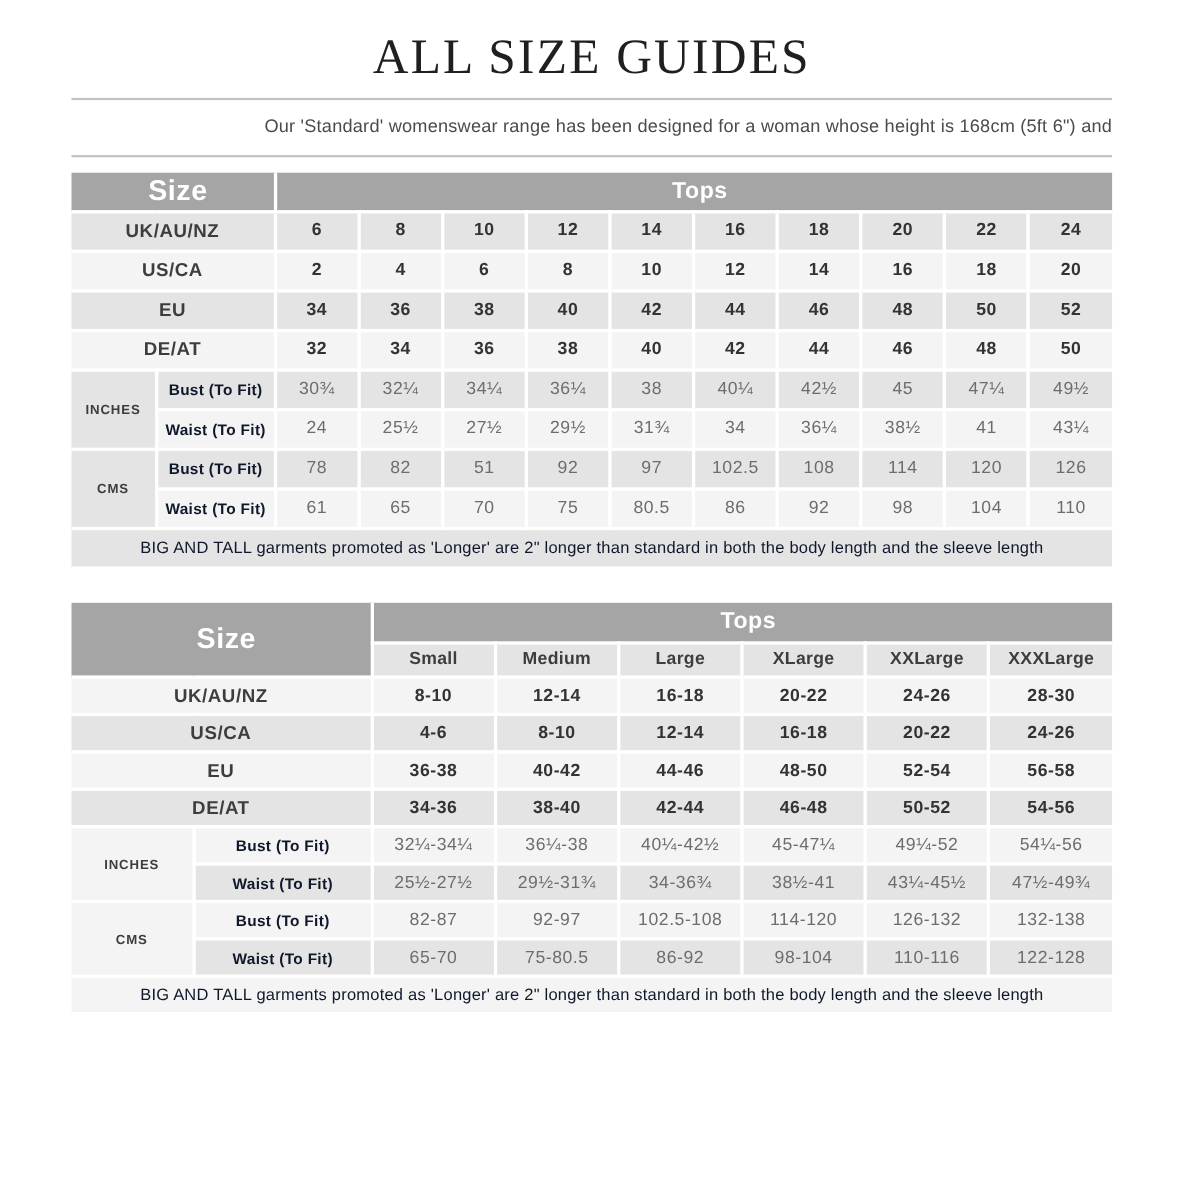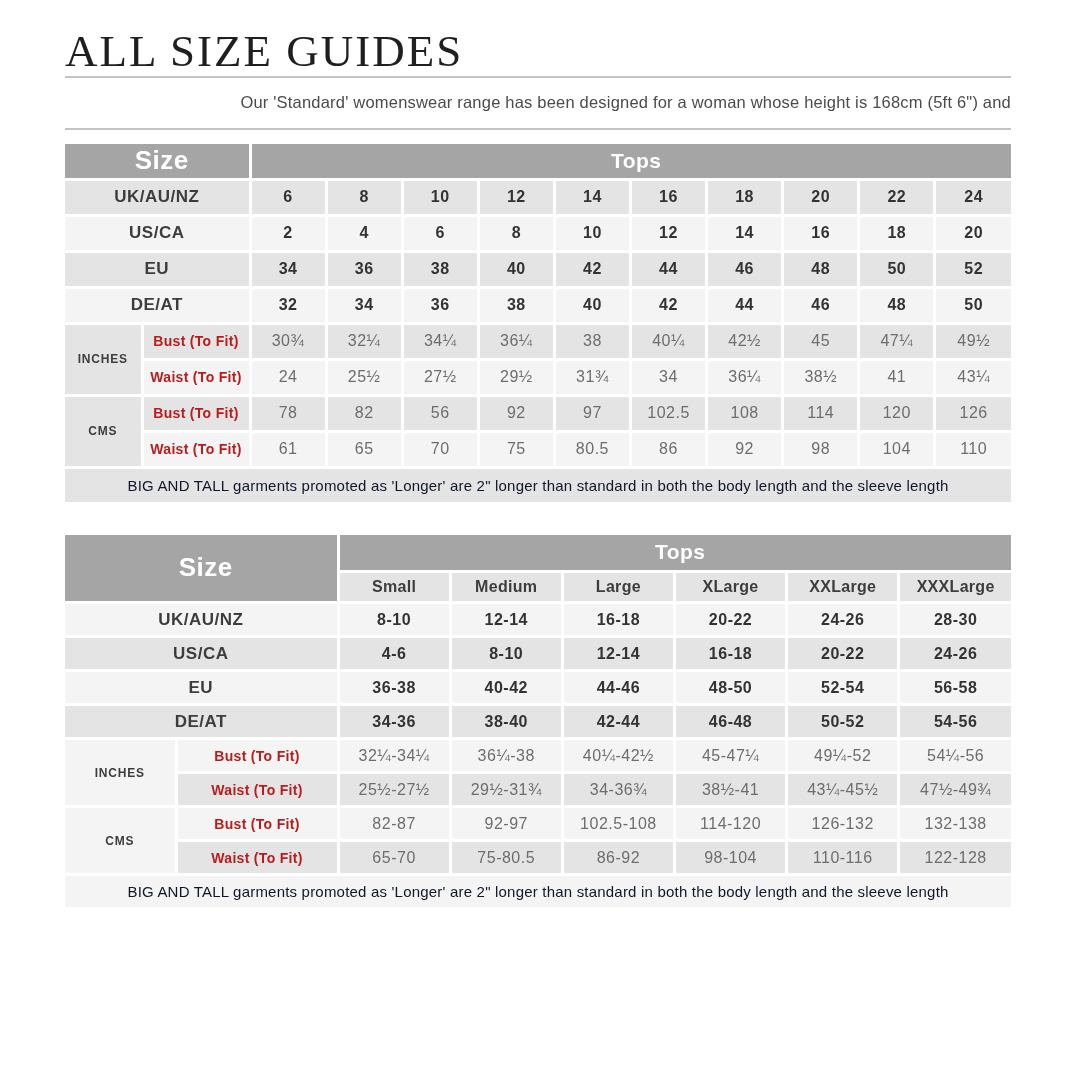--- a/index.html
+++ b/index.html
@@ -10,21 +10,23 @@
     overflow: hidden;
   }
   .page { width: 946px; margin: 0 0 0 65px; }
 
   .title {
     font-family: "Liberation Serif", serif;
     font-weight: 400;
     font-size: 45px;
     letter-spacing: 2px;
     color: #1f1f1f;
+    text-align: center;
     padding-top: 26px;
+    margin-bottom: 13px;
     line-height: 50px;
   }
   .rule { border: none; border-top: 2px solid #c3c3c3; }
   .intro {
     text-align: right;
     font-size: 16.5px;
     line-height: 23px;
     letter-spacing: 0.2px;
     color: #4b4b4b;
     margin: 13px 0 14px 0;
@@ -52,21 +54,21 @@
   th.cat-hdr  { font-size: 21px; letter-spacing: 0.5px; }
 
   .dark td, td.dark, th.dark   { background: #e4e4e4; }
   .light td, td.light, th.light { background: #f4f4f4; }
 
   th.subhdr { font-size: 16px; font-weight: 700; color: #3d3d3d; letter-spacing: 0.3px; }
 
   td.row-label { font-size: 17px; font-weight: 700; color: #3d3d3d; letter-spacing: 0.5px; margin-left: 36px; }
   td.value     { font-size: 16px; font-weight: 700; color: #333333; letter-spacing: 0.5px; }
   td.unit-label { font-size: 12px; font-weight: 700; color: #3d3d3d; letter-spacing: 0.8px; }
-  td.m-label   { font-size: 14px; font-weight: 700; color: #b91c1c; letter-spacing: 0.3px; }
+  td.m-label   { font-size: 14px; font-weight: 700; color: #0f172a; letter-spacing: 0.3px; }
   td.m-value   { font-size: 16px; font-weight: 400; color: #6d6d6d; letter-spacing: 0.5px; }
   td.footnote-cell { font-size: 15px; font-weight: 400; color: #0f172a; letter-spacing: 0.2px; height: 39px; }
 
   .t1 th.hdr { height: 35px; }
   .t1 td { height: 36px; }
   .t2 th.hdr { height: 37px; }
   .t2 th.subhdr { height: 31px; }
   .t2 td { height: 34px; }
 </style>
 </head>
@@ -183,21 +185,21 @@
           <td class="m-value">36¼</td>
           <td class="m-value">38½</td>
           <td class="m-value">41</td>
           <td class="m-value">43¼</td>
         </tr>
         <tr class="dark">
           <td class="unit-label" rowspan="2">CMS</td>
           <td class="m-label">Bust (To Fit)</td>
           <td class="m-value">78</td>
           <td class="m-value">82</td>
-          <td class="m-value">56</td>
+          <td class="m-value">51</td>
           <td class="m-value">92</td>
           <td class="m-value">97</td>
           <td class="m-value">102.5</td>
           <td class="m-value">108</td>
           <td class="m-value">114</td>
           <td class="m-value">120</td>
           <td class="m-value">126</td>
         </tr>
         <tr class="light">
           <td class="m-label">Waist (To Fit)</td>

